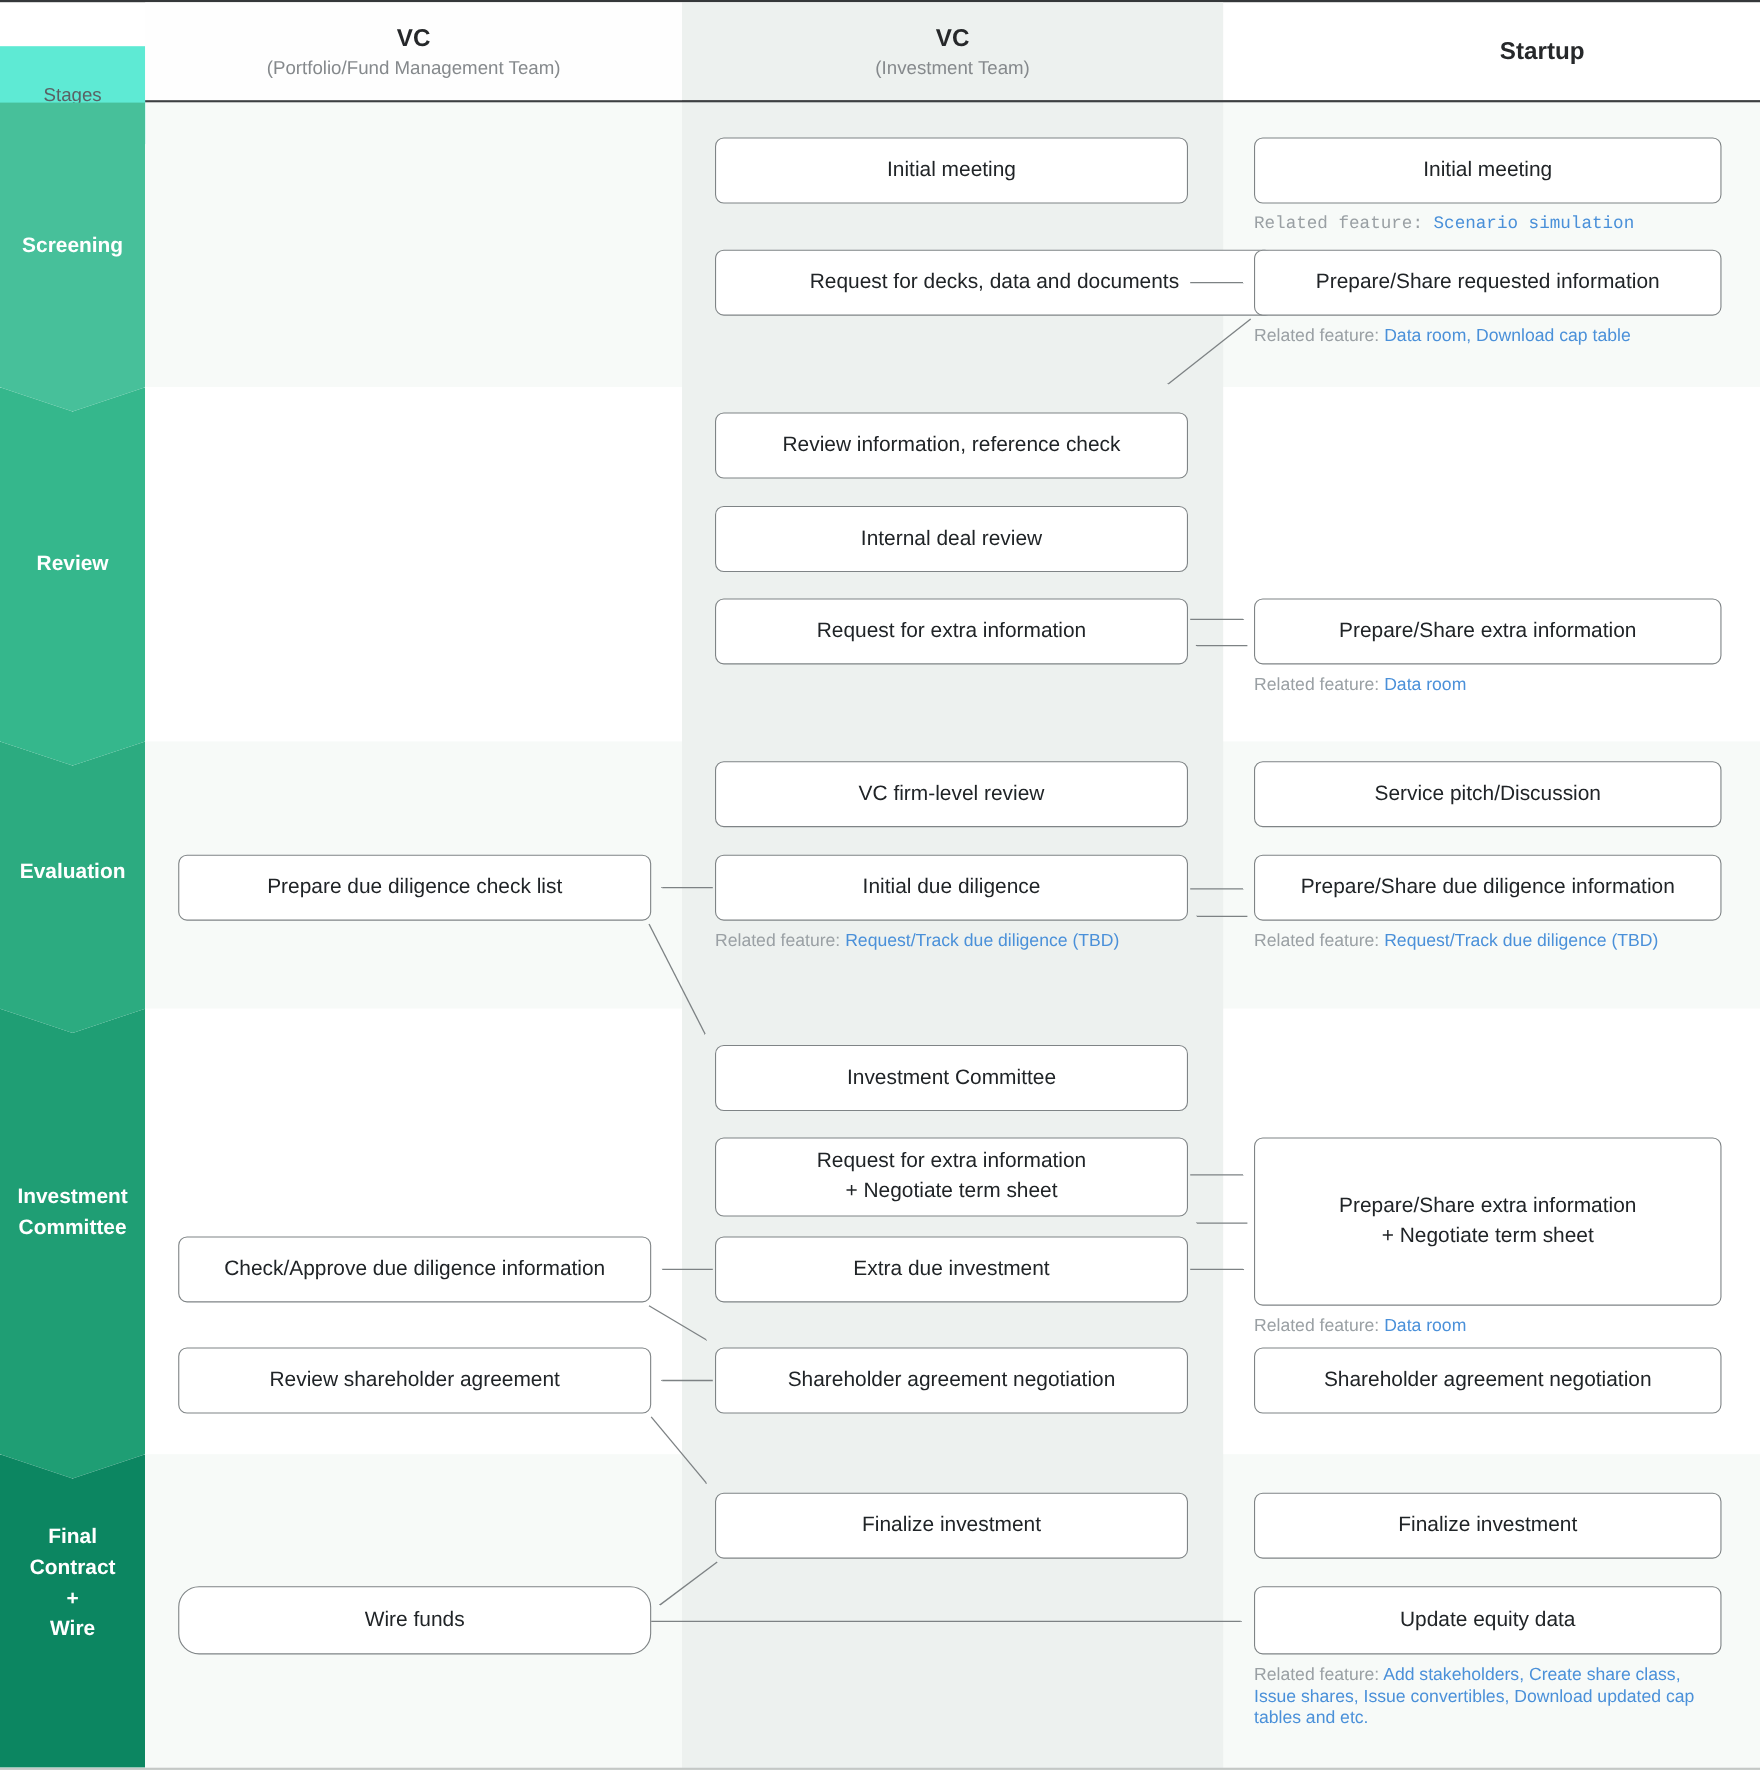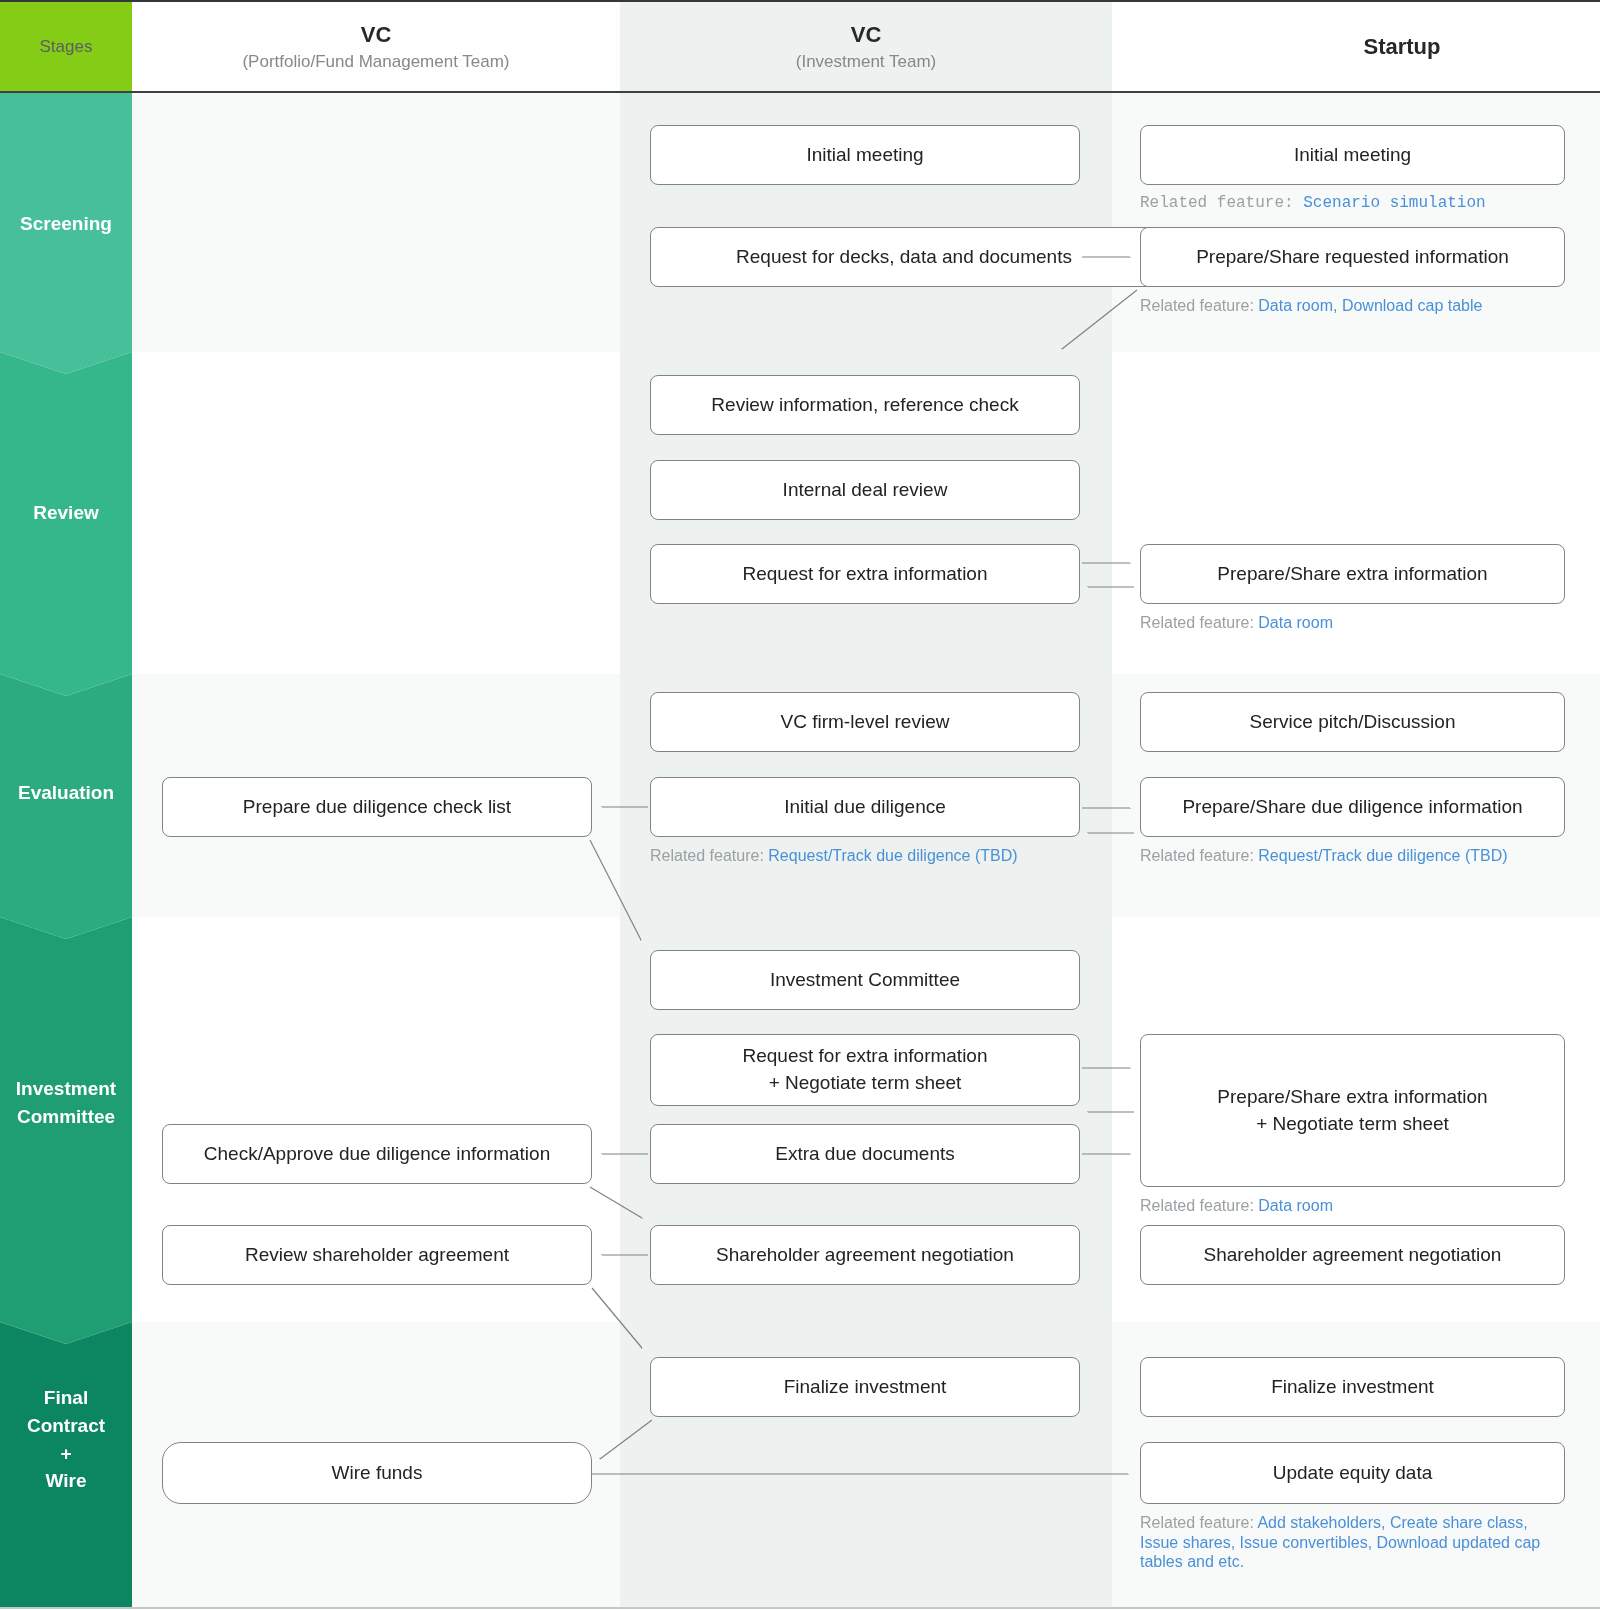--- a/index.html
+++ b/index.html
@@ -6,21 +6,21 @@
   #canvas{
     position:relative;width:1600px;height:1610px;
     font-family:"Liberation Sans","DejaVu Sans",sans-serif;
     background:#ffffff;overflow:hidden;
     border-top:2px solid #35383a;
     box-sizing:border-box;
   }
   
   .hdr{position:absolute;top:0;left:0;width:1600px;height:91px;border-bottom:2px solid #3d4042;box-sizing:border-box;}
   .hdr-cell{position:absolute;top:0;height:89px;display:flex;flex-direction:column;align-items:center;justify-content:center;}
-  .hdr-stages{left:0;width:132px;background:#84cc16;color:#5a6164;font-size:17px;}
+  .hdr-stages{left:0;width:132px;background:#5eead4;color:#5a6164;font-size:17px;margin-top:40px;}
   .hdr-c1{left:132px;width:488px;background:#fefefe;}
   .hdr-c2{left:620px;width:492px;background:transparent;}
   .hdr-c3{left:1112px;width:488px;background:transparent;padding-left:46px;}
   .hdr-title{font-size:22px;font-weight:600;color:#26282a;line-height:1.25;}
   .hdr-sub{font-size:17px;color:#85898c;margin-top:3px;}
   
   .band{position:absolute;left:132px;width:1468px;}
   .band.light{background:#f7faf8;}
   .band.white{background:#ffffff;}
   .midtint{position:absolute;left:620px;top:0;width:492px;height:1605px;background:#edf1ef;}
@@ -160,21 +160,21 @@
     <span>Prepare/Share extra information</span>
     <span>+ Negotiate term sheet</span>
   </div>
   <div class="related" style="left:1140px;top:1194px;width:425px;">
     <span>Related feature: </span><a class="rel-link" style="color: rgb(74, 144, 217);">Data room</a>
   </div>
   <div class="box" style="left:162px;top:1122px;width:430px;height:60px;">
     <span>Check/Approve due diligence information</span>
   </div>
   <div class="box" style="left:650px;top:1122px;width:430px;height:60px;">
-    <span>Extra due documents</span>
+    <span>Extra due investment</span>
   </div>
   <div class="box" style="left:162px;top:1223px;width:430px;height:60px;">
     <span>Review shareholder agreement</span>
   </div>
   <div class="box" style="left:650px;top:1223px;width:430px;height:60px;">
     <span>Shareholder agreement negotiation</span>
   </div>
   <div class="box" style="left:1140px;top:1223px;width:425px;height:60px;">
     <span>Shareholder agreement negotiation</span>
   </div>

